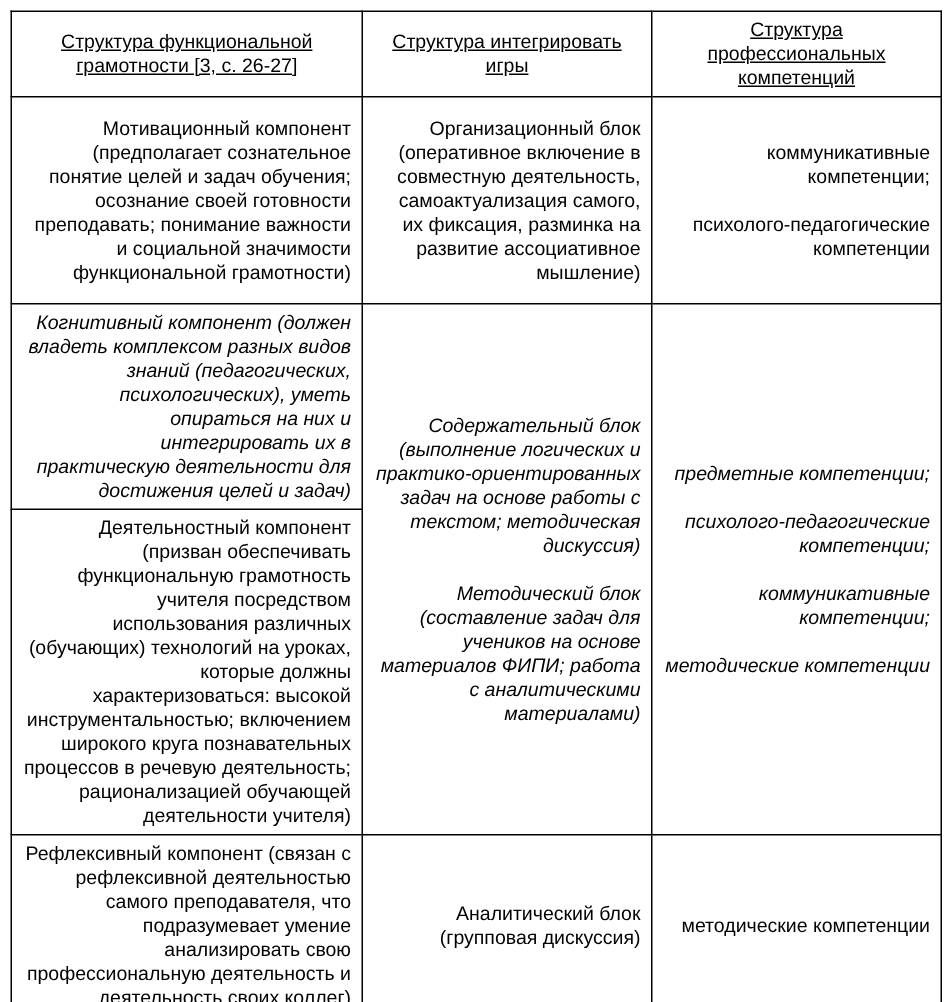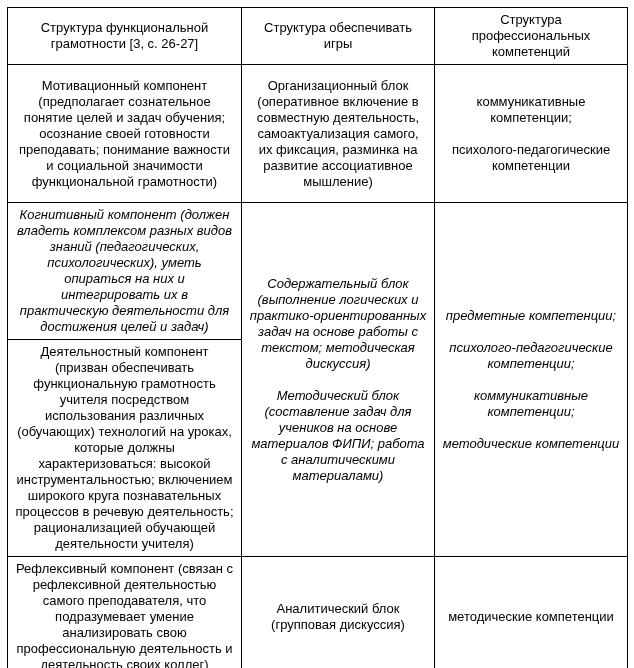--- a/index.html
+++ b/index.html
@@ -29,45 +29,45 @@
     padding: 4px 7px;
     vertical-align: middle;
     white-space: pre-line;
     overflow: hidden;
     font-weight: normal;
   }
   table.grid th {
     text-align: center;
   }
   table.grid td {
-    text-align: center;
+    text-align: right;
   }
   col.c1 { width: 234px; }
   col.c2 { width: 193px; }
   col.c3 { width: 193px; }
-  tr.hdr  { height: 55px; }
+  tr.hdr  { height: 55px; text-decoration: underline; }
   tr.r1   { height: 138px; }
   tr.r2   { height: 133px; font-style: italic; }
   tr.r3   { height: 216px; }
   tr.r4   { height: 112px; }
 </style>
 </head>
 <body>
 
 <div class="page">
   <table class="grid">
     <colgroup>
       <col class="c1">
       <col class="c2">
       <col class="c3">
     </colgroup>
     <tbody>
       <tr class="hdr">
         <th>Структура функциональной грамотности [3, с. 26-27]</th>
-        <th>Структура обеспечивать игры</th>
+        <th>Структура интегрировать игры</th>
         <th>Структура профессиональных компетенций</th>
       </tr>
       <tr class="r1">
         <td>Мотивационный компонент (предполагает сознательное понятие целей и задач обучения; осознание своей готовности преподавать; понимание важности и социальной значимости функциональной грамотности)</td>
         <td>Организационный блок (оперативное включение в совместную деятельность, самоактуализация самого, их фиксация, разминка на развитие ассоциативное мышление)</td>
         <td>коммуникативные компетенции;
 
 психолого-педагогические компетенции</td>
       </tr>
       <tr class="r2">

